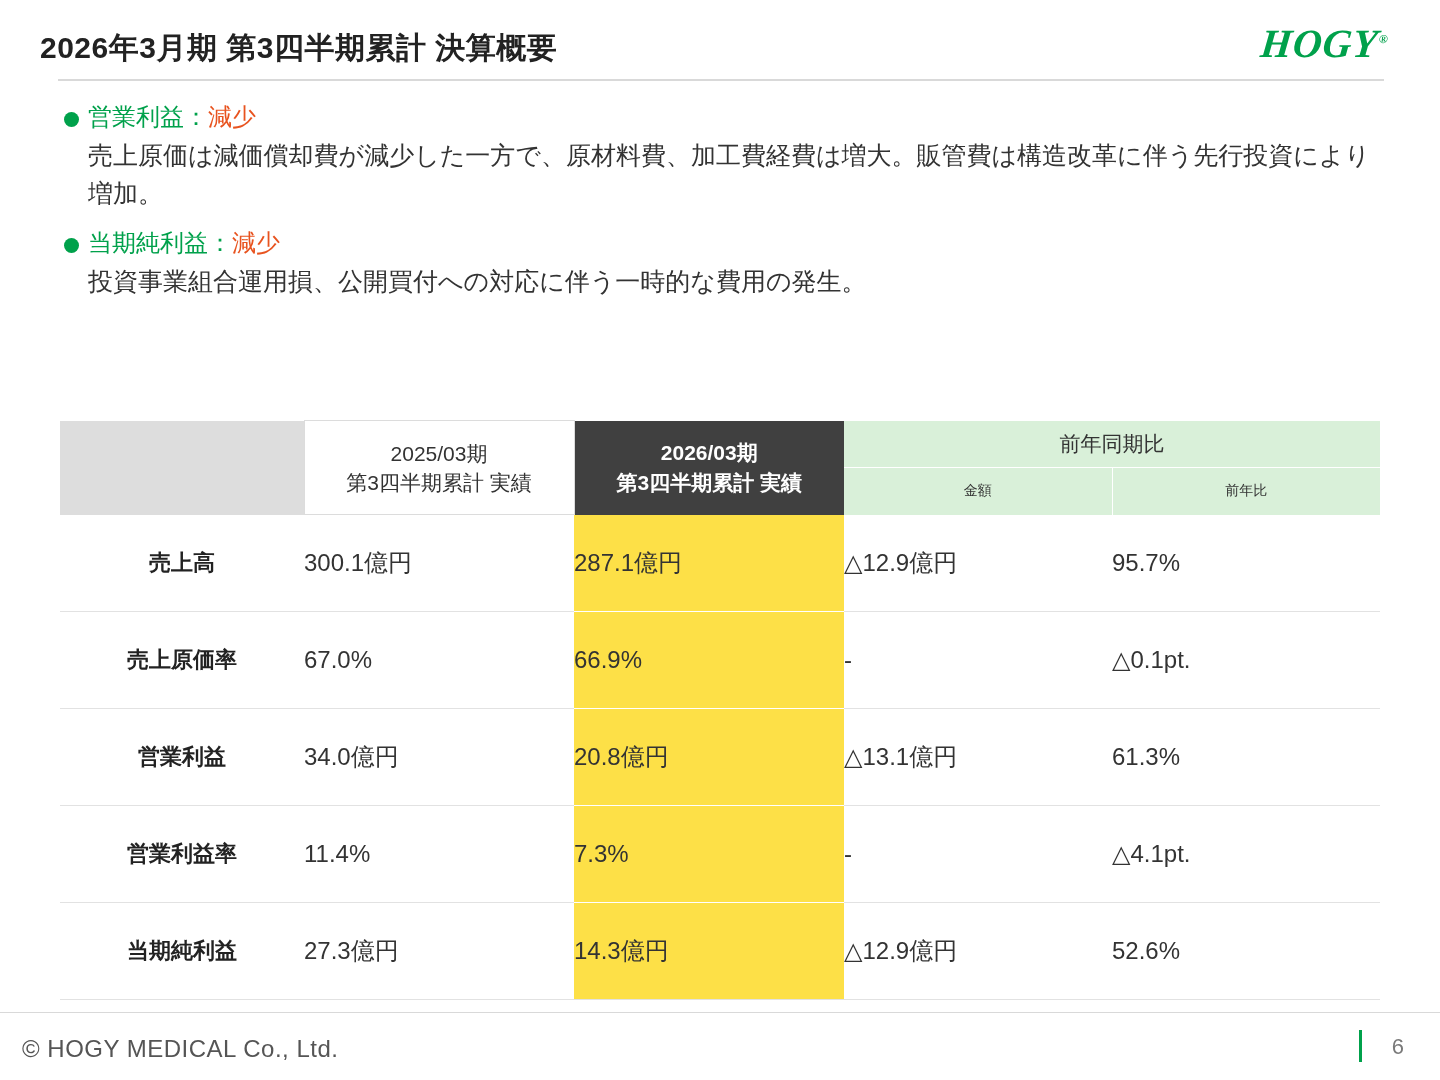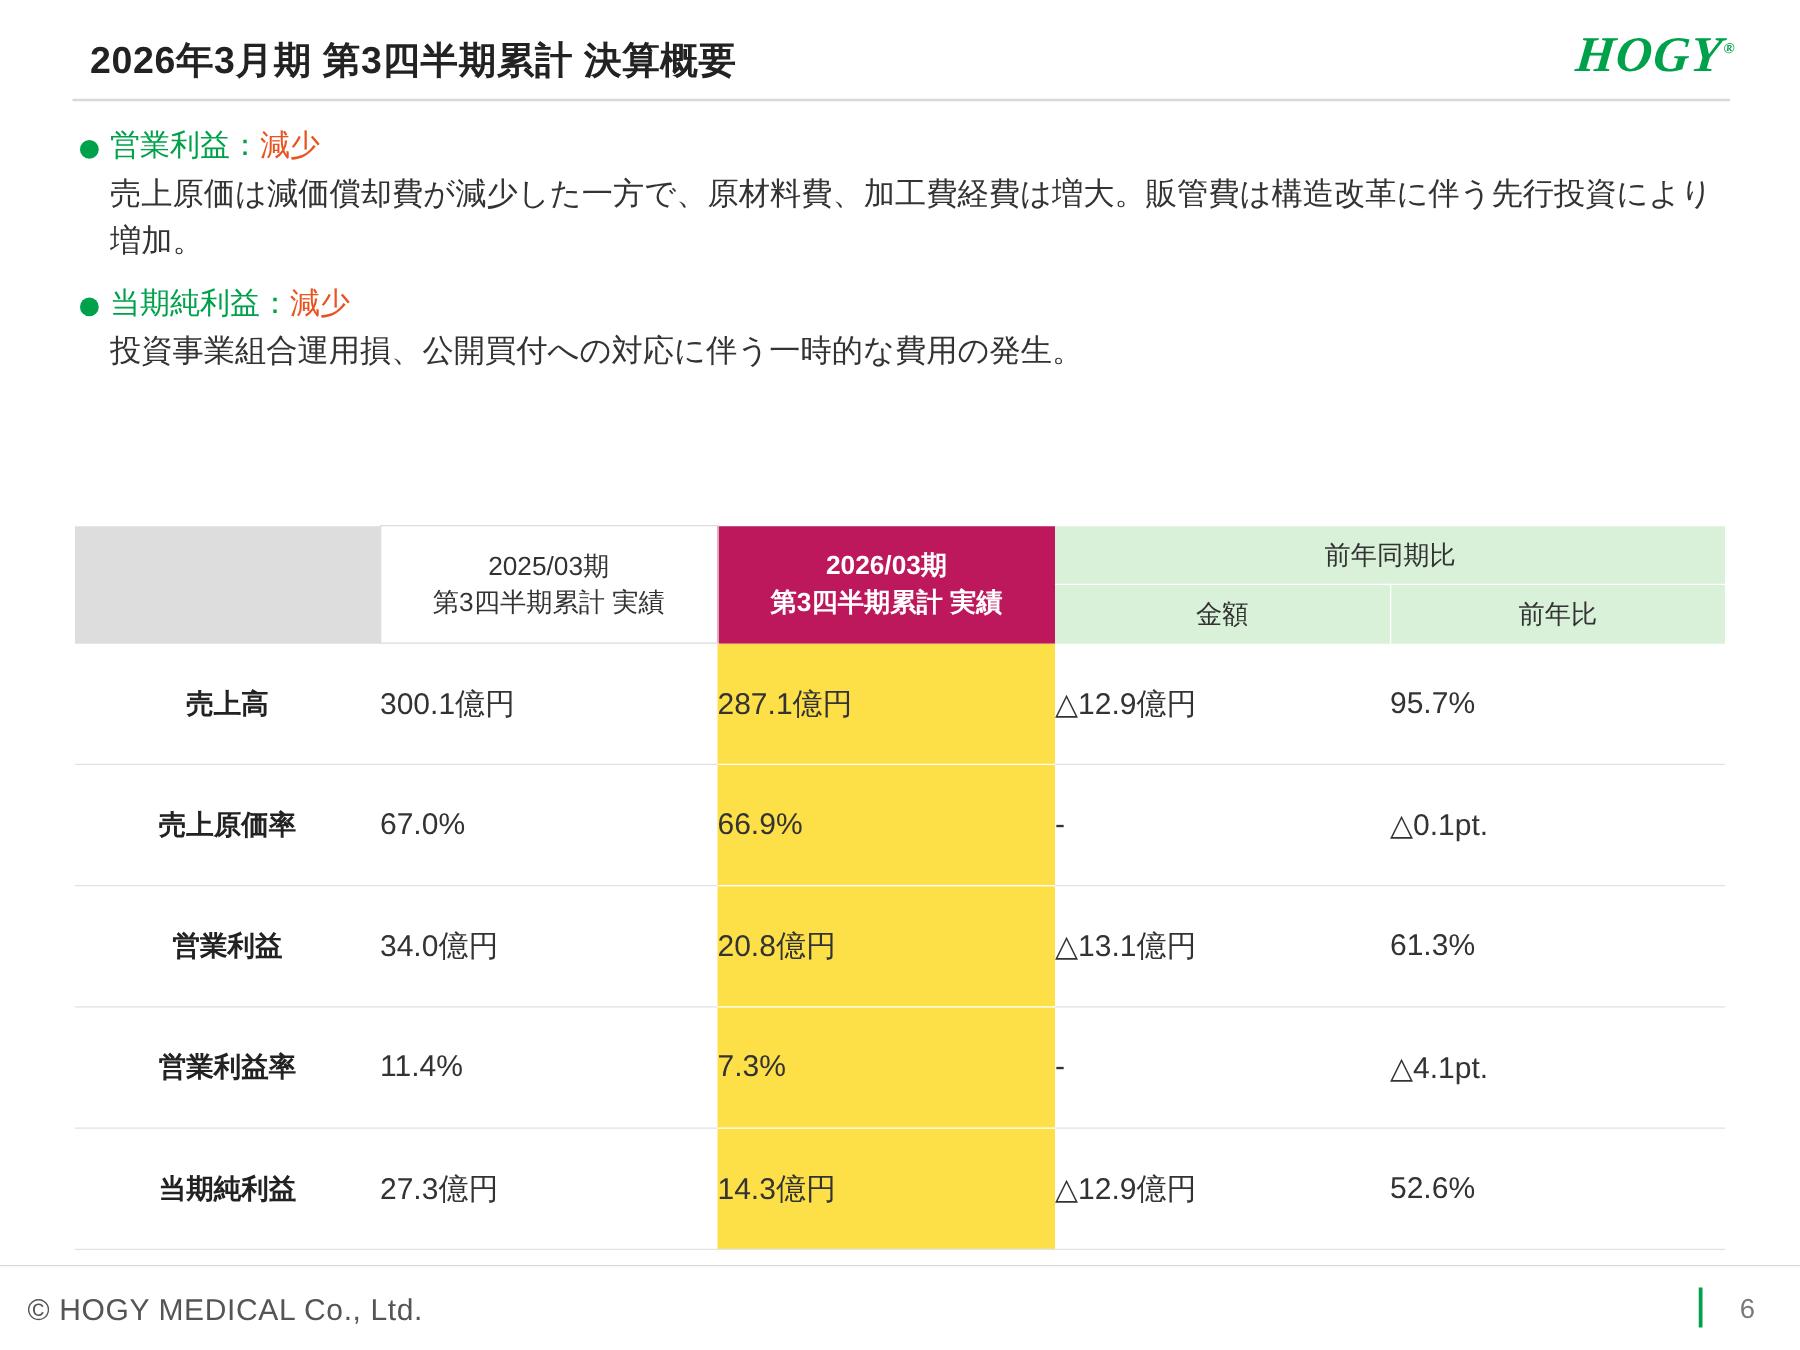--- a/index.html
+++ b/index.html
@@ -25,21 +25,21 @@
   .header {
     position: absolute;
     top: 0;
     left: 0;
     width: 1440px;
     height: 82px;
     box-sizing: border-box;
   }
   .header-title {
     position: absolute;
-    left: 72px;
+    left: 40px;
     top: 28px;
     font-size: 30px;
     font-weight: bold;
     color: #222222;
     letter-spacing: 0.5px;
     white-space: nowrap;
   }
   .header-rule {
     position: absolute;
     left: 58px;
@@ -134,40 +134,40 @@
     background: #ffffff;
     border: 1px solid #dcdcdc;
     text-align: center;
     font-size: 21px;
     line-height: 29px;
     color: #333333;
     height: 94px;
     box-sizing: border-box;
   }
   .hdr-cur {
-    background: #be185d;
+    background: #404040;
     color: #ffffff;
     text-align: center;
     font-size: 21px;
     line-height: 30px;
     font-weight: bold;
     height: 94px;
   }
   .hdr-yoy-top {
     background: #d9f0d9;
     text-align: center;
     font-size: 21px;
     color: #333333;
     height: 40px;
     border-bottom: 1px solid #ffffff;
   }
   .hdr-yoy-sub {
     background: #d9f0d9;
     text-align: center;
-    font-size: 21px;
+    font-size: 14px;
     color: #333333;
     height: 40px;
   }
   .hdr-yoy-sub.left-sep {
     border-right: 1px solid #ffffff;
   }
   .row-label {
     text-align: center;
     font-size: 22px;
     font-weight: bold;

